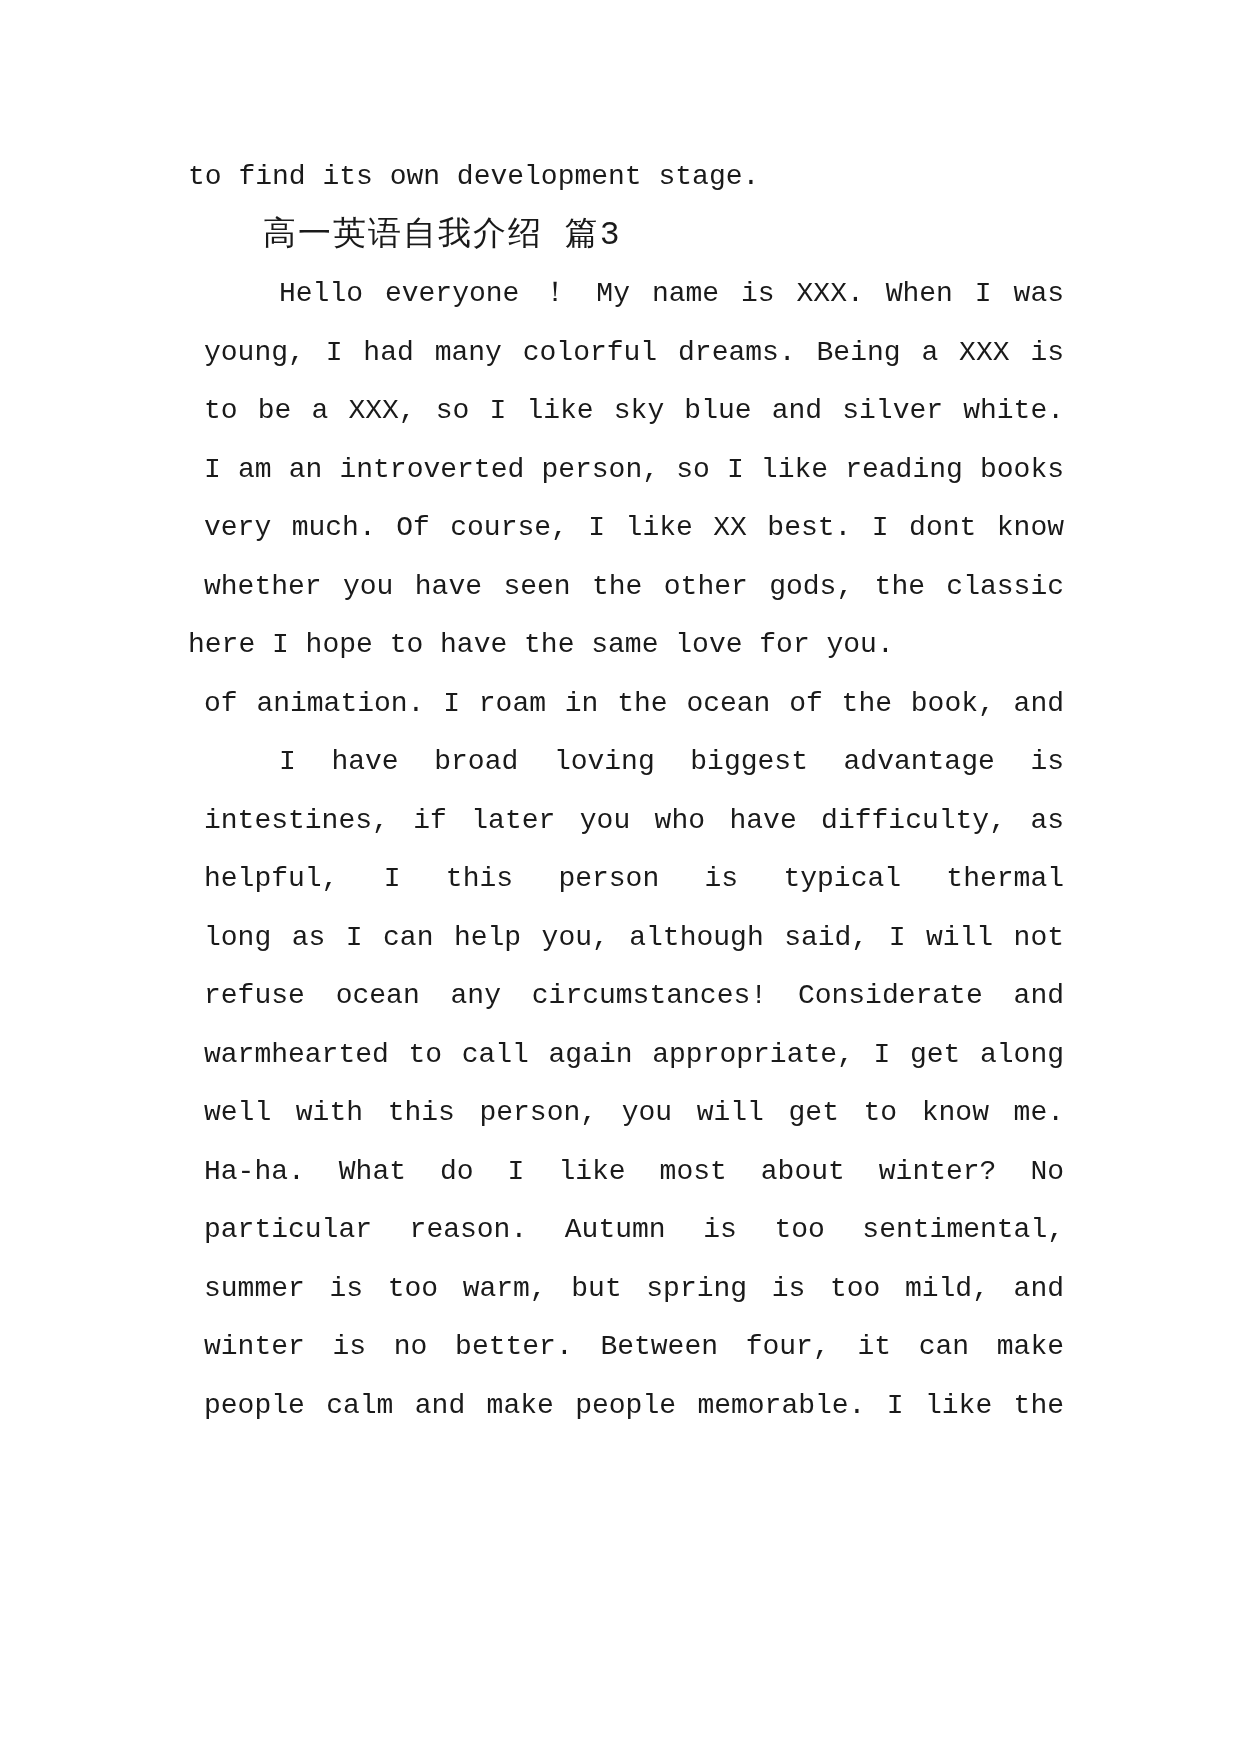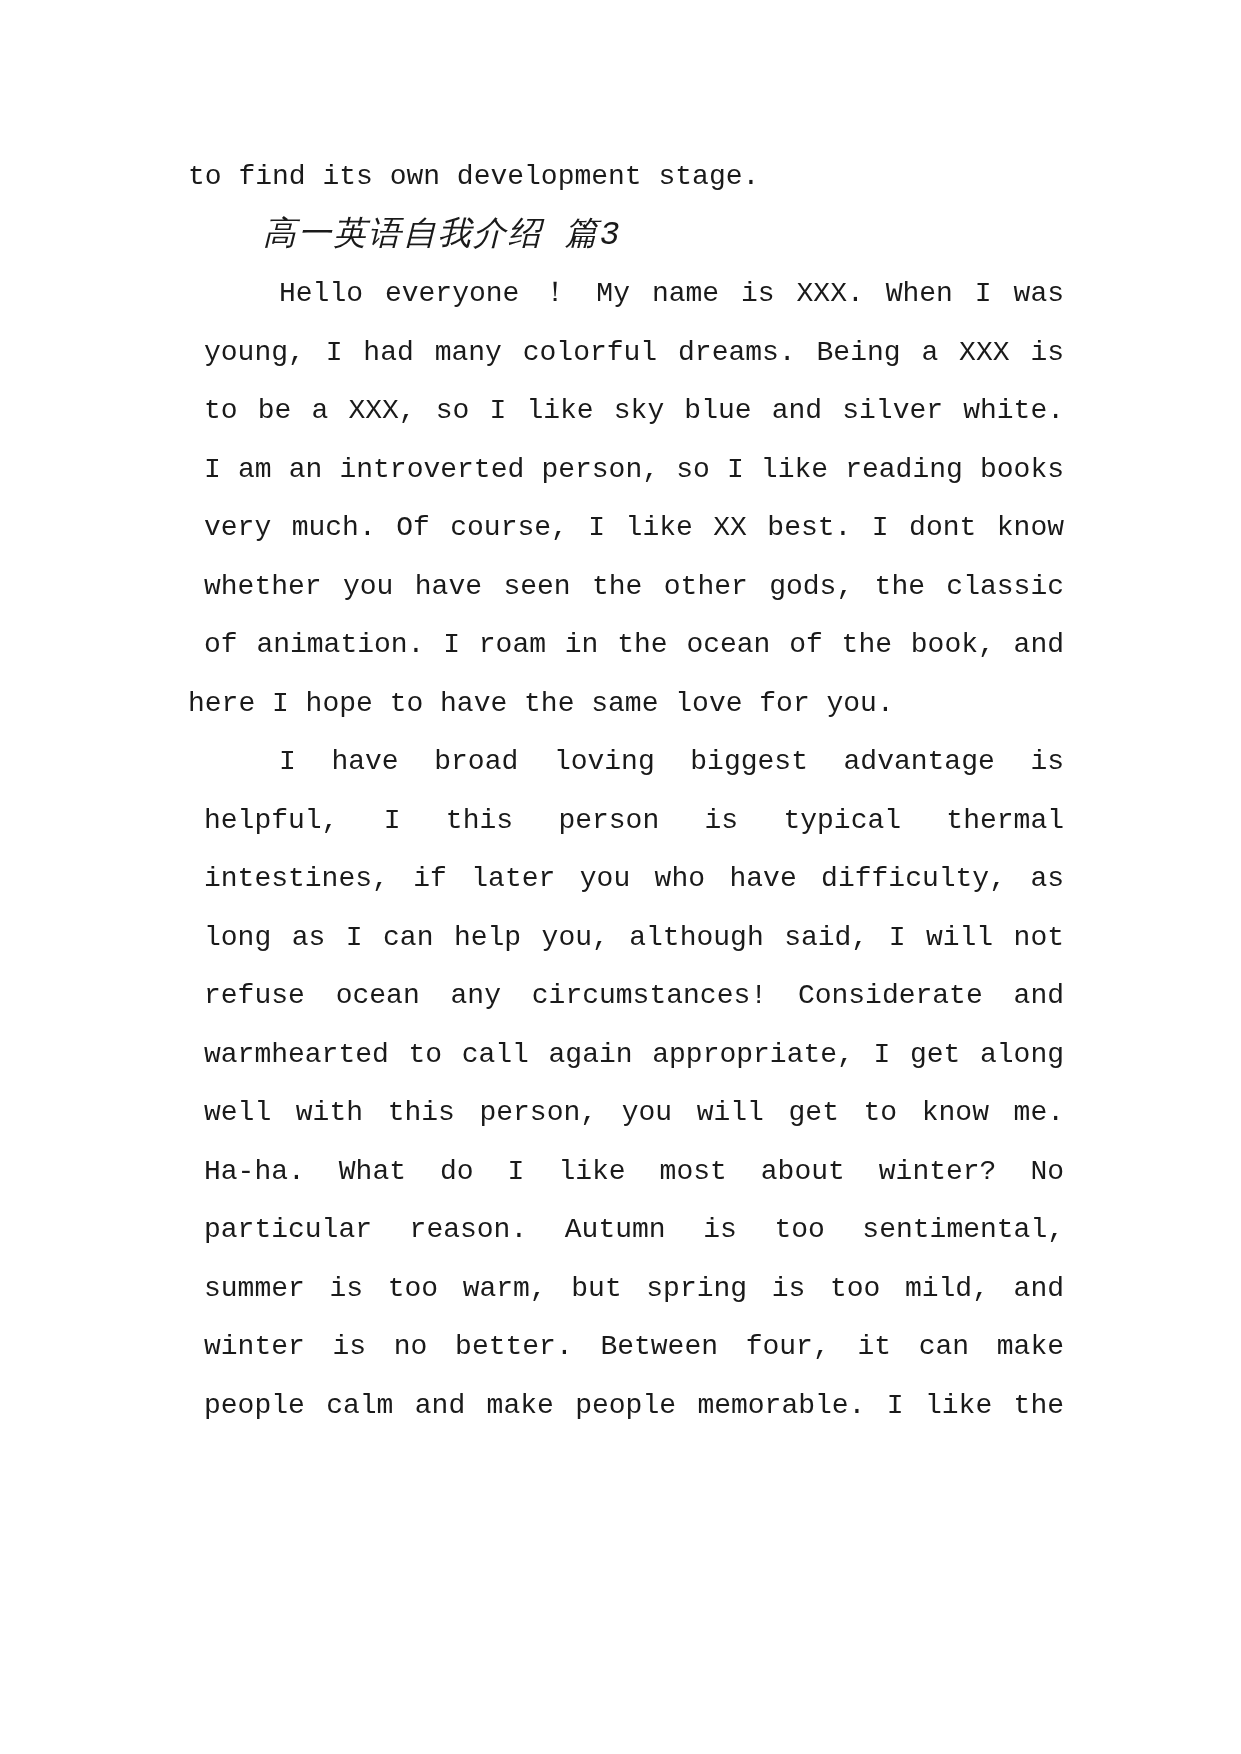--- a/index.html
+++ b/index.html
@@ -32,41 +32,40 @@
     text-align: justify;
     text-align-last: justify;
     margin-left: 16px;
   }
   .line.indent {
     padding-left: 75px;
   }
   .line.cjk {
     font-size: 33px;
     letter-spacing: 2px;
-    font-style: italic;
   }
 </style>
 </head>
 <body>
 
 <div class="page">
   <div class="text-block" id="lines-container">
       <div class="line">to find its own development stage.</div>
       <div class="line indent cjk">高一英语自我介绍 篇3</div>
       <div class="line justify indent">Hello everyone ！ My name is XXX. When I was</div>
       <div class="line justify">young, I had many colorful dreams. Being a XXX is</div>
       <div class="line justify">to be a XXX, so I like sky blue and silver white.</div>
       <div class="line justify">I am an introverted person, so I like reading books</div>
       <div class="line justify">very much. Of course, I like XX best. I dont know</div>
       <div class="line justify">whether you have seen the other gods, the classic</div>
+      <div class="line">here I hope to have the same love for you.</div>
       <div class="line justify">of animation. I roam in the ocean of the book, and</div>
-      <div class="line">here I hope to have the same love for you.</div>
       <div class="line justify indent">I have broad loving biggest advantage is</div>
+      <div class="line justify">intestines, if later you who have difficulty, as</div>
       <div class="line justify">helpful, I this person is typical thermal</div>
-      <div class="line justify">intestines, if later you who have difficulty, as</div>
       <div class="line justify">long as I can help you, although said, I will not</div>
       <div class="line justify">refuse ocean any circumstances! Considerate and</div>
       <div class="line justify">warmhearted to call again appropriate, I get along</div>
       <div class="line justify">well with this person, you will get to know me.</div>
       <div class="line justify">Ha-ha. What do I like most about winter? No</div>
       <div class="line justify">particular reason. Autumn is too sentimental,</div>
       <div class="line justify">summer is too warm, but spring is too mild, and</div>
       <div class="line justify">winter is no better. Between four, it can make</div>
       <div class="line justify">people calm and make people memorable. I like the</div>
     </div>

